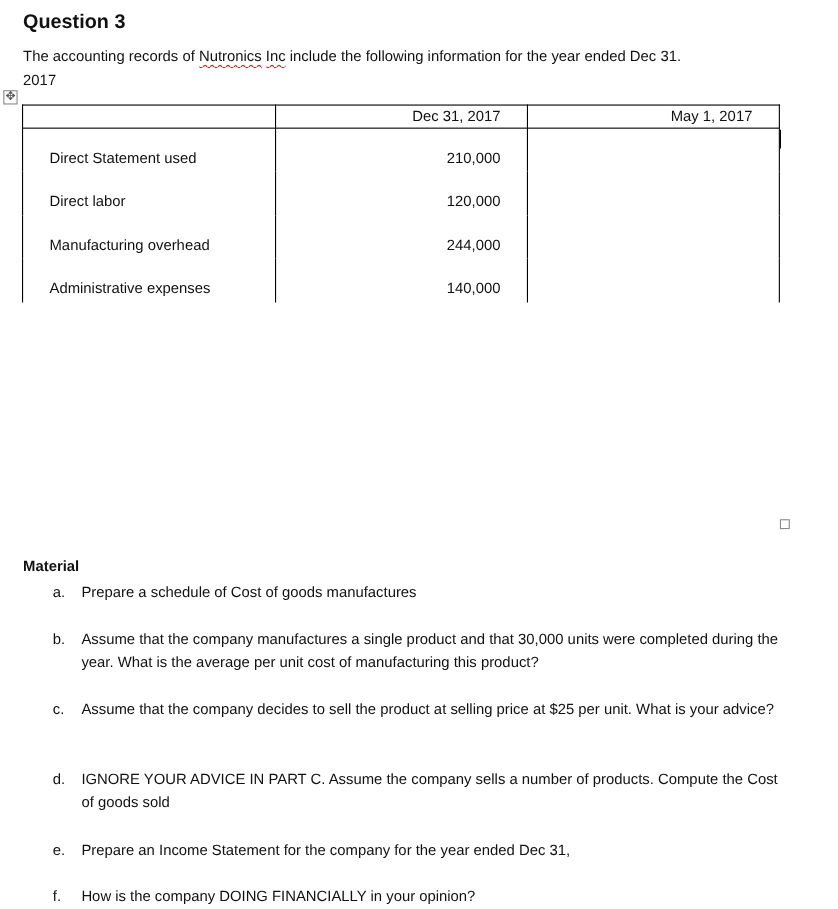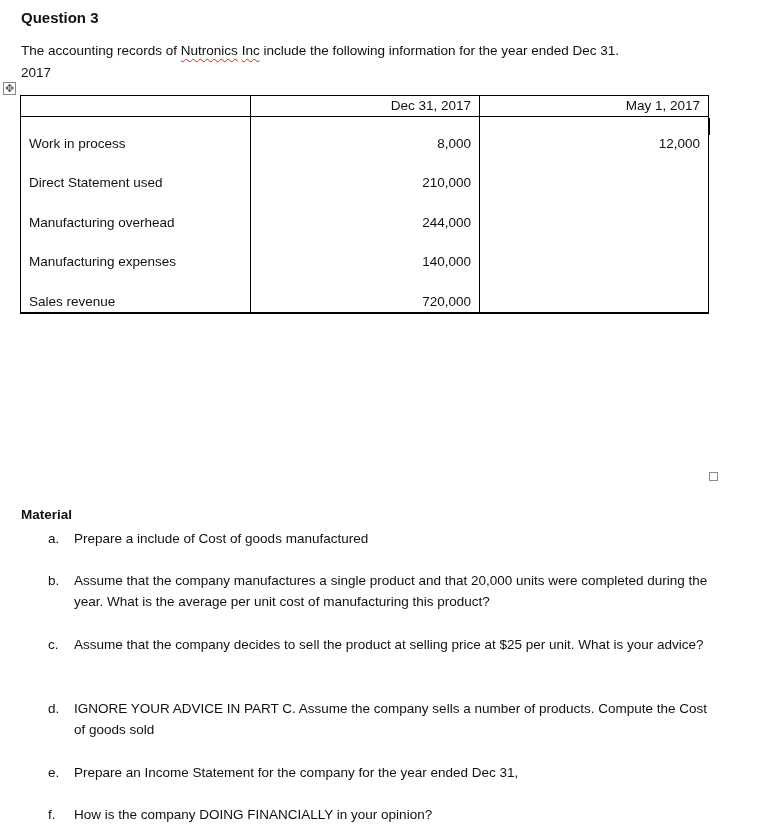--- a/index.html
+++ b/index.html
@@ -2,21 +2,21 @@
 <html><head>
   <meta charset="utf-8">
   <style>
     html, body { margin: 0; padding: 0; background: #ffffff; }
     body {
       width: 762px; height: 826px; position: relative; overflow: hidden;
       font-family: "Liberation Sans", "DejaVu Sans", sans-serif;
       color: #111; font-size: 13.5px;
     }
     .abs { position: absolute; }
-    .title { left: 21px; top: 9px; font-weight: bold; font-size: 15px; }
+    .title { left: 21px; top: 9px; font-weight: bold; font-size: 18px; }
     .intro { left: 21px; top: 40px; line-height: 22px; width: 700px; }
     .squiggle {
       text-decoration: underline wavy #d02020; text-decoration-thickness: 1px;
       text-underline-offset: 3px;
     }
     .move-handle {
       left: 3px; top: 82px; width: 13px; height: 13px;
       border: 1px solid #8a8a8a; box-sizing: border-box;
       font-size: 11px; line-height: 11px; text-align: center; color: #555;
       background: #fff;
@@ -24,21 +24,21 @@
     .resize-handle {
       left: 709px; top: 472px; width: 9px; height: 9px;
       border: 1px solid #8a8a8a; box-sizing: border-box; background: #fff;
     }
     table.data {
       position: absolute; left: 20px; top: 95px;
       border-collapse: collapse; table-layout: fixed;
     }
     table.data td {
       border-left: 1px solid #000; border-right: 1px solid #000;
-      padding: 0 8px; vertical-align: top; font-size: 13.5px;
+      padding: 0 24px; vertical-align: top; font-size: 13.5px;
     }
     table.data tr.hdr td { border-top: 1px solid #000; border-bottom: 1px solid #000; height: 20px; line-height: 20px; }
     table.data tr.r1 td { height: 22px; line-height: 20px; }
     table.data tr.rn td { height: 39.5px; line-height: 20px; padding-top: 17px; box-sizing: border-box; }
     table.data tr.last td { border-bottom: 2px solid #000; height: 38px; }
     table.data td.num { text-align: right; }
     .outside-caret { left: 709px; top: 118px; width: 1px; height: 17px; background: #000; }
 
     .required { left: 21px; top: 507px; font-weight: bold; }
     .req-list { left: 48px; top: 528px; width: 670px; }
@@ -64,60 +64,55 @@
     <col style="width:229px">
     <col style="width:229px">
   </colgroup>
   <tbody>
       <tr class="hdr">
     <td></td>
     <td class="num">Dec 31, 2017</td>
     <td class="num">May 1, 2017</td>
   </tr>
   <tr class="rn">
-    <td>Work in process</td>
-    <td class="num">8,000</td>
-    <td class="num">12,000</td>
+    <td>Direct Statement used</td>
+    <td class="num">210,000</td>
+    <td class="num"></td>
   </tr>
   <tr class="rn">
-    <td>Direct Statement used</td>
-    <td class="num">210,000</td>
+    <td>Direct labor</td>
+    <td class="num">120,000</td>
     <td class="num"></td>
   </tr>
   <tr class="rn">
     <td>Manufacturing overhead</td>
     <td class="num">244,000</td>
     <td class="num"></td>
   </tr>
   <tr class="rn">
-    <td>Manufacturing expenses</td>
+    <td>Administrative expenses</td>
     <td class="num">140,000</td>
-    <td class="num"></td>
-  </tr>
-  <tr class="rn last">
-    <td>Sales revenue</td>
-    <td class="num">720,000</td>
     <td class="num"></td>
   </tr>
 </tbody>
   </table>
 
 <div class="abs outside-caret"></div>
 <div class="abs resize-handle"></div>
 
 <div class="abs required">Material</div>
 
 <div class="abs req-list">
   <div class="req-item" style="top:0px">
     <span class="marker">a.</span>
-    <span class="text">Prepare a include of Cost of goods manufactured</span>
+    <span class="text">Prepare a schedule of Cost of goods manufactures</span>
   </div>
   <div class="req-item" style="top:42px">
     <span class="marker">b.</span>
-    <span class="text">Assume that the company manufactures a single product and that 20,000 units were completed during the year.  What is the average per unit cost of manufacturing this product?</span>
+    <span class="text">Assume that the company manufactures a single product and that 30,000 units were completed during the year.  What is the average per unit cost of manufacturing this product?</span>
   </div>
   <div class="req-item" style="top:106px">
     <span class="marker">c.</span>
     <span class="text">Assume that the company decides to sell the product at selling price at $25 per unit.  What is your advice?</span>
   </div>
   <div class="req-item" style="top:170px">
     <span class="marker">d.</span>
     <span class="text">IGNORE YOUR ADVICE IN PART C.  Assume the company sells a number of products.  Compute the Cost of goods sold</span>
   </div>
   <div class="req-item" style="top:234px">

